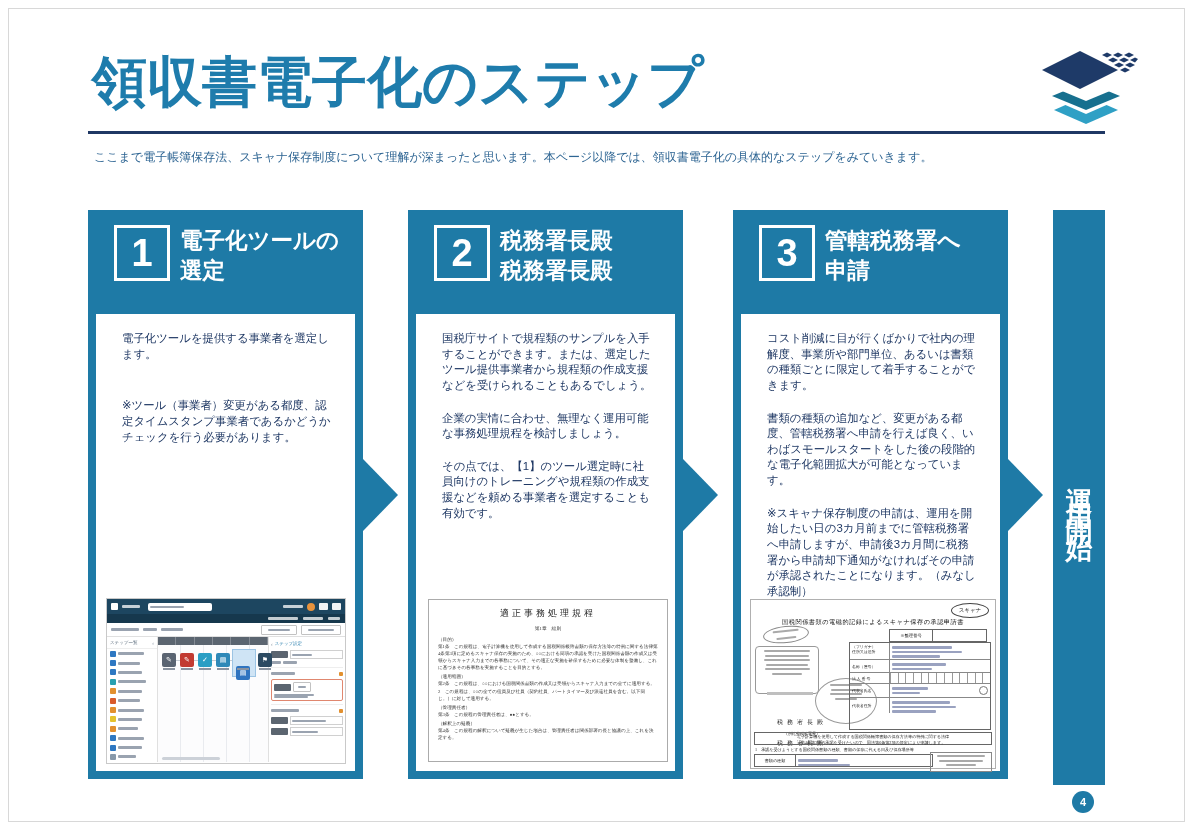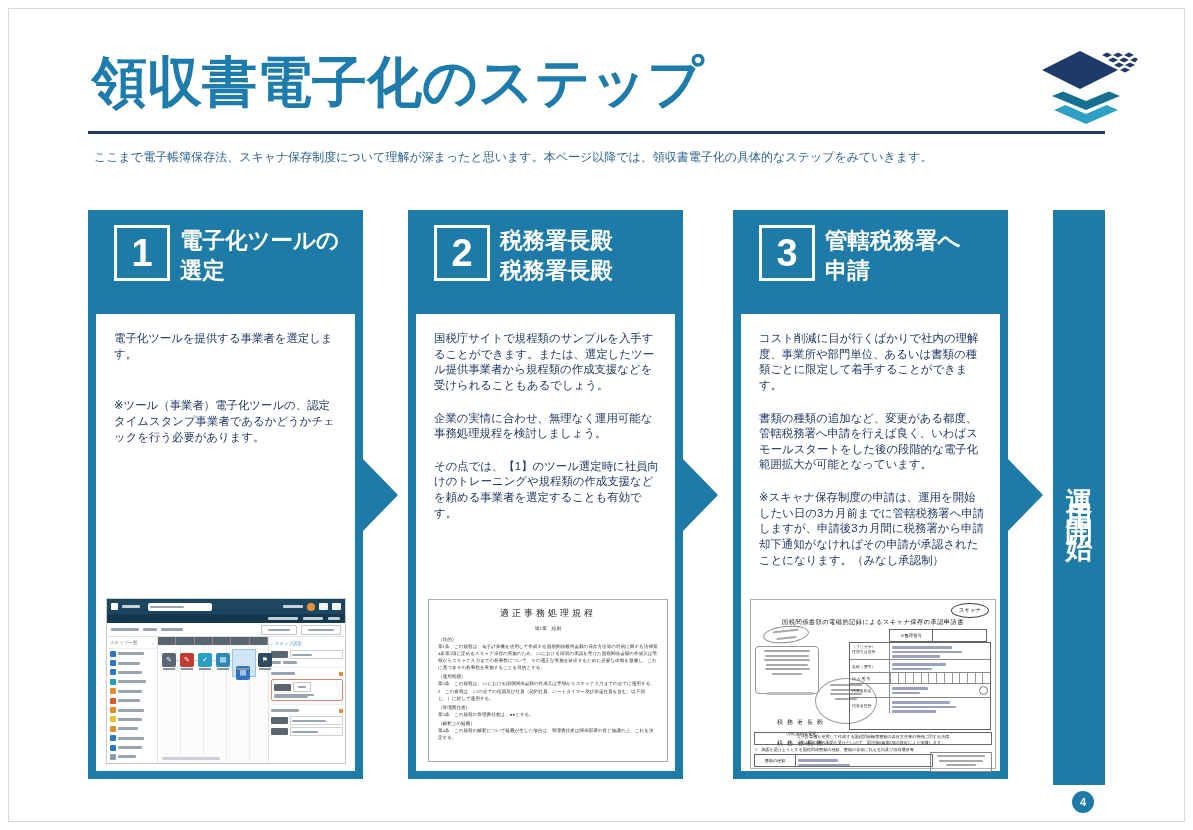--- a/index.html
+++ b/index.html
@@ -14,21 +14,21 @@
   .logo{position:absolute;left:1036px;top:50px;width:102px;height:80px;}
 
   
   .step{position:absolute;top:210px;width:275px;height:569px;background:#1e7aa6;}
   .s1{left:88px;} .s2{left:408px;} .s3{left:733px;}
   .step-num{position:absolute;left:26px;top:15px;width:50px;height:50px;border:3px solid #fff;color:#fff;
             font-size:38px;font-weight:bold;display:flex;align-items:center;justify-content:center;}
   .step-title{position:absolute;left:92px;top:16px;color:#fff;font-size:22.5px;font-weight:bold;line-height:1.32;}
   .step-panel{position:absolute;left:8px;right:8px;top:104px;bottom:8px;background:#fff;}
   .step-text{padding:17px 11px 0 14px;font-size:11.4px;line-height:1.37;color:#1f3864;}
-  .step-text p{margin:0 4px 17px;}
+  .step-text p{margin:0 12px 17px;}
   .step-text p.gap-xl{margin-bottom:36px;}
   .arrow{position:absolute;top:459px;width:0;height:0;border-top:36px solid transparent;border-bottom:36px solid transparent;border-left:35px solid #1e7aa6;}
   .a1{left:363px;} .a2{left:683px;} .a3{left:1008px;}
 
   
   .result{position:absolute;left:1053px;top:210px;width:52px;height:575px;background:#1e7aa6;display:flex;align-items:center;justify-content:center;}
   .result-label{writing-mode:vertical-rl;text-orientation:upright;color:#fff;font-size:27px;font-weight:bold;letter-spacing:16px;}
 
   .pagenum{position:absolute;left:1072px;top:791px;width:22px;height:22px;border-radius:50%;background:#1e7aa6;
            color:#fff;font-size:11px;font-weight:bold;display:flex;align-items:center;justify-content:center;}
@@ -141,21 +141,21 @@
 
   <div class="step s1">
     <div class="step-num">1</div>
     <div class="step-title">
       <span>電子化ツールの</span><br>
       <span>選定</span>
     </div>
     <div class="step-panel">
       <div class="step-text">
         <p class="gap-xl">電子化ツールを提供する事業者を選定します。</p>
-        <p>※ツール（事業者）電子化ツールの、認定タイムスタンプ事業者であるかどうかチェックを行う必要があります。</p>
+        <p>※ツール（事業者）変更がある都度、認定タイムスタンプ事業者であるかどうかチェックを行う必要があります。</p>
       </div>
 
       <div class="shot mt">
         <div class="mt-nav">
           <span class="mt-logo"></span>
           <span class="wbar" style="width:18px"></span>
           <span class="mt-search">
               <span class="bar" style="width:34px;height:2px"></span>
             </span>
           <span style="flex:1"></span>

